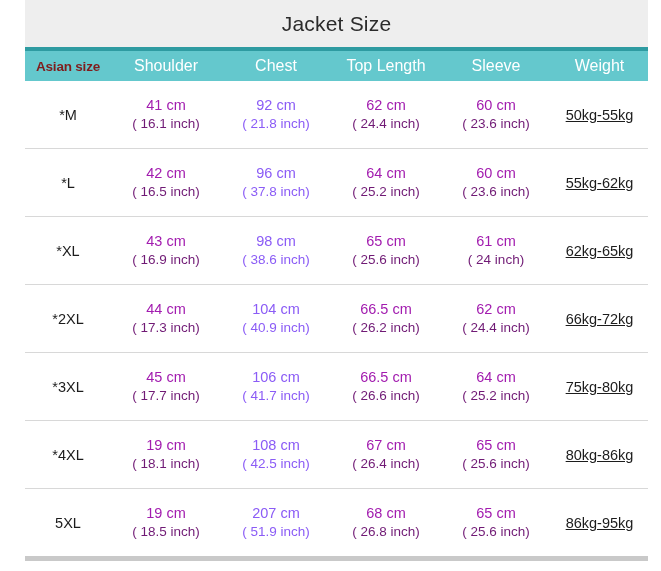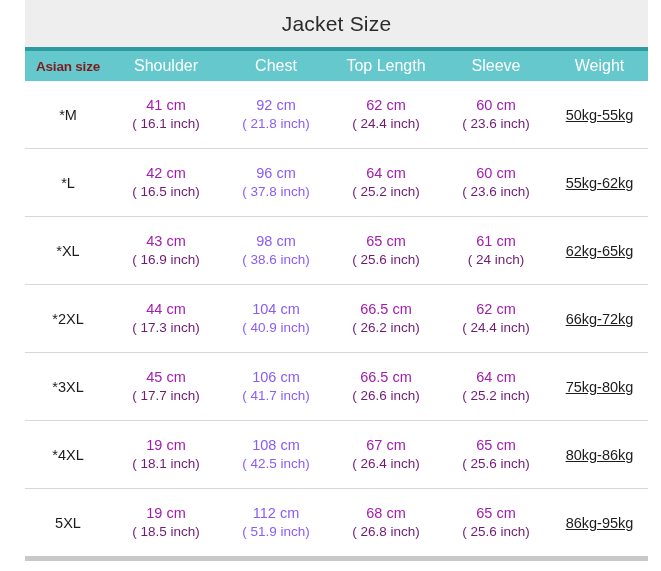--- a/index.html
+++ b/index.html
@@ -264,21 +264,21 @@
           </td>
           <td class="weight-cell">80kg-86kg</td>
         </tr>
         <tr>
           <td class="size-cell">5XL</td>
           <td>
             <span class="cm-line">19 cm</span>
             <span class="inch-line">( 18.5 inch)</span>
           </td>
           <td class="chest-cell">
-            <span class="cm-line">112 cm</span>
+            <span class="cm-line">207 cm</span>
             <span class="inch-line">( 51.9 inch)</span>
           </td>
           <td>
             <span class="cm-line">68 cm</span>
             <span class="inch-line">( 26.8 inch)</span>
           </td>
           <td>
             <span class="cm-line">65 cm</span>
             <span class="inch-line">( 25.6 inch)</span>
           </td>

